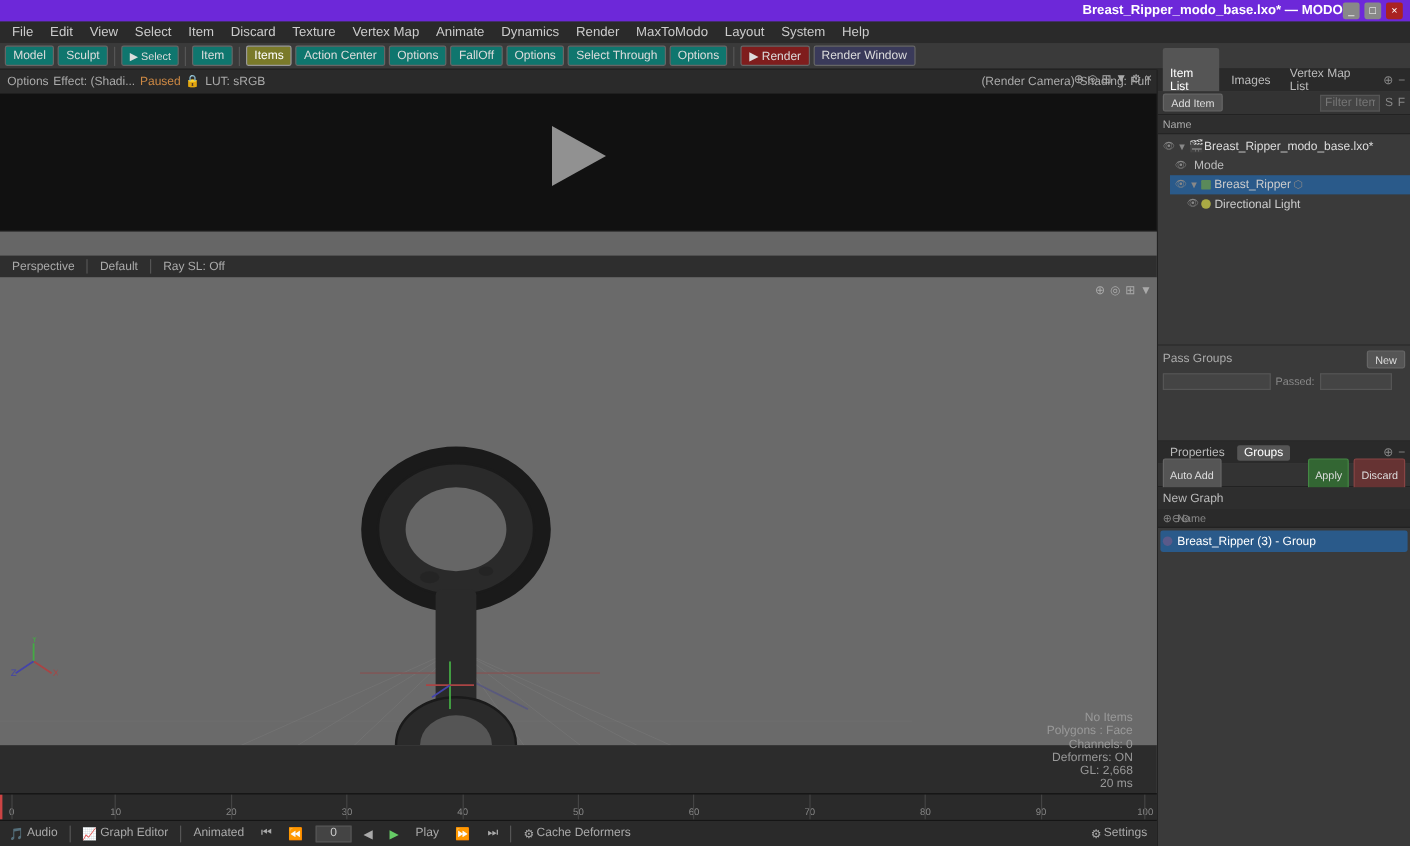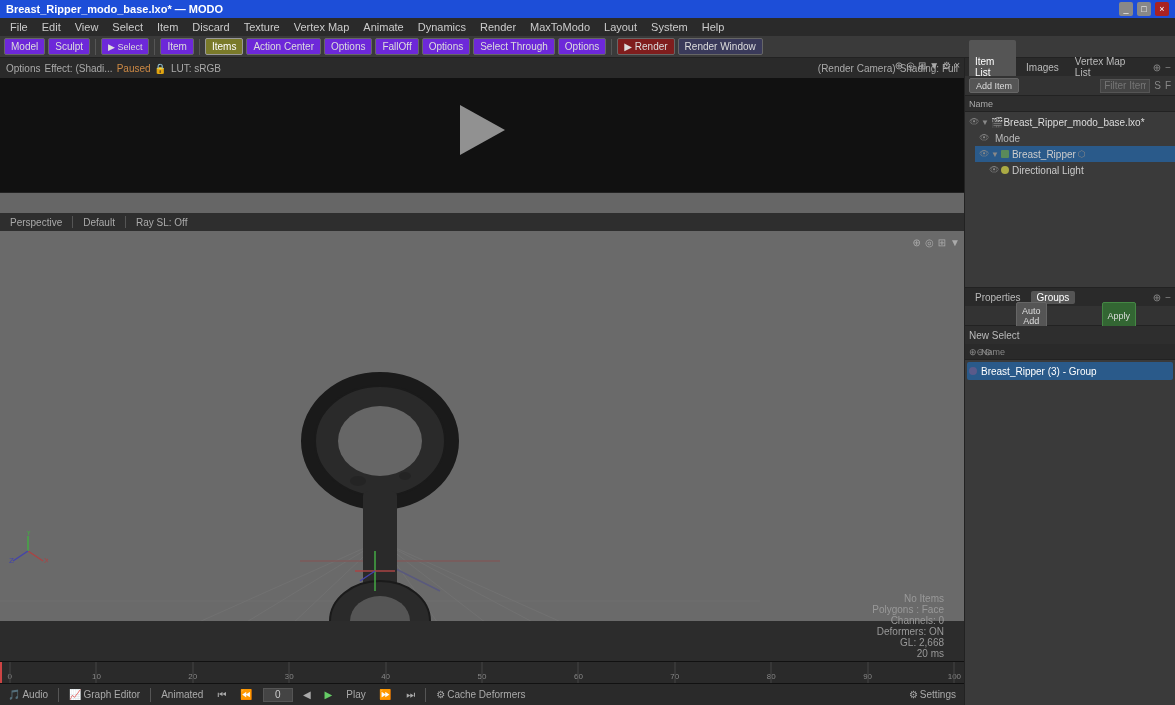--- a/index.html
+++ b/index.html
@@ -11,24 +11,24 @@
       font-size: 11px;
       color: #ccc;
       overflow: hidden;
       user-select: none;
     }
 
     
     #title-bar {
       width: 100%;
       height: 18px;
-      background: #1d4ed8;
-      display: flex;
-      align-items: center;
-      justify-content: space-between;
+      background: #6d28d9;
+      display: flex;
+      align-items: center;
+      justify-content: flex-end;
       padding: 0 6px;
     }
     #title-text {
       color: #fff;
       font-size: 11px;
       font-weight: bold;
     }
     #title-controls {
       display: flex;
       gap: 4px;
@@ -71,21 +71,21 @@
       height: 22px;
       background: #3a3a3a;
       display: flex;
       align-items: center;
       padding: 0 4px;
       gap: 3px;
       border-bottom: 1px solid #222;
     }
     .tb-btn {
       padding: 1px 6px;
-      background: #6d28d9;
+      background: #0f766e;
       border: 1px solid #666;
       border-radius: 2px;
       color: #ddd;
       font-size: 10px;
       cursor: pointer;
       height: 17px;
       display: flex;
       align-items: center;
     }
     .tb-btn.active {
@@ -342,21 +342,20 @@
       padding: 1px 5px;
       background: #555;
       border: 1px solid #666;
       font-size: 9px;
       color: #ddd;
       cursor: pointer;
       border-radius: 2px;
       height: 27px;
       display: flex;
       align-items: center;
-      margin-left: 47px;
     }
     .prop-group-item {
       height: 18px;
       display: flex;
       align-items: center;
       padding: 0 2px;
       font-size: 10px;
       color: #bbb;
       cursor: pointer;
       border-radius: 2px;
@@ -741,40 +740,51 @@
         </div>
 
         <div class="item-row item-indent2">
           <span class="eye-icon">👁</span>
           <span style="width:8px;height:8px;background:#aaaa44;border-radius:50%;display:inline-block;margin-right:3px;"></span>
           <span>Directional Light</span>
         </div>
       </div>
     </div>
 
+    <div style="height:80px; border-bottom:1px solid #222; background:#3a3a3a; padding:4px; display:flex; flex-direction:column; gap:4px;">
+      <div style="display:flex; justify-content:space-between; align-items:center;">
+        <span style="font-size:10px;color:#aaa;">Pass Groups</span>
+        <button class="il-toolbar-btn">New</button>
+      </div>
+      <div style="display:flex; gap:4px; align-items:center;">
+        <input class="mini-input" type="text" placeholder="" style="width: 90px;">
+        <span style="font-size:9px;color:#888;">Passed:</span>
+        <input class="mini-input" type="text" placeholder="" style="width: 60px;">
+      </div>
+    </div>
 
     <div style="flex:1; display:flex; flex-direction:column;">
 
       <div id="properties-tabs">
         <span class="prop-tab">Properties</span>
         <span class="prop-tab active">Groups</span>
         <span style="flex:1;"></span>
         <span style="font-size:10px;color:#888;cursor:pointer;">⊕</span>
         <span style="font-size:10px;color:#888;cursor:pointer;">−</span>
       </div>
 
       <div id="properties-toolbar">
         <button class="prop-btn">Auto Add</button>
         <div style="flex:1;"></div>
         <button class="prop-btn" style="background:#336633;border-color:#448844;">Apply</button>
         <button class="prop-btn" style="background:#663333;border-color:#884444;">Discard</button>
       </div>
 
       <div style="height:18px;background:#2e2e2e;display:flex;align-items:center;padding:0 4px;font-size:10px;color:#bbb;">
-        <span>New Select</span>
+        <span>New Graph</span>
       </div>
 
       <div style="height:16px;background:#2a2a2a;display:flex;align-items:center;padding:0 4px;font-size:9px;color:#888;border-bottom:1px solid #222;">
         <span style="width:12px;">⊕⊖⊙</span>
         <span>Name</span>
       </div>
 
       <div style="flex:1;background:#3a3a3a;padding:2px;">
         <div class="prop-group-item selected">
           <span style="width:8px;height:8px;background:#5a5a8a;border-radius:50%;display:inline-block;margin-right:4px;"></span>

